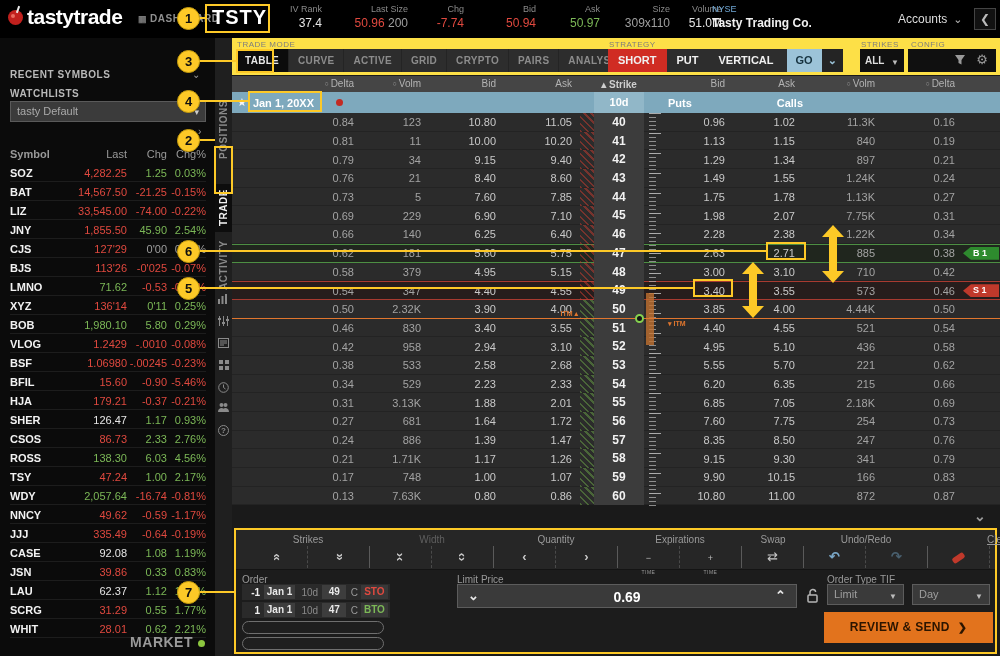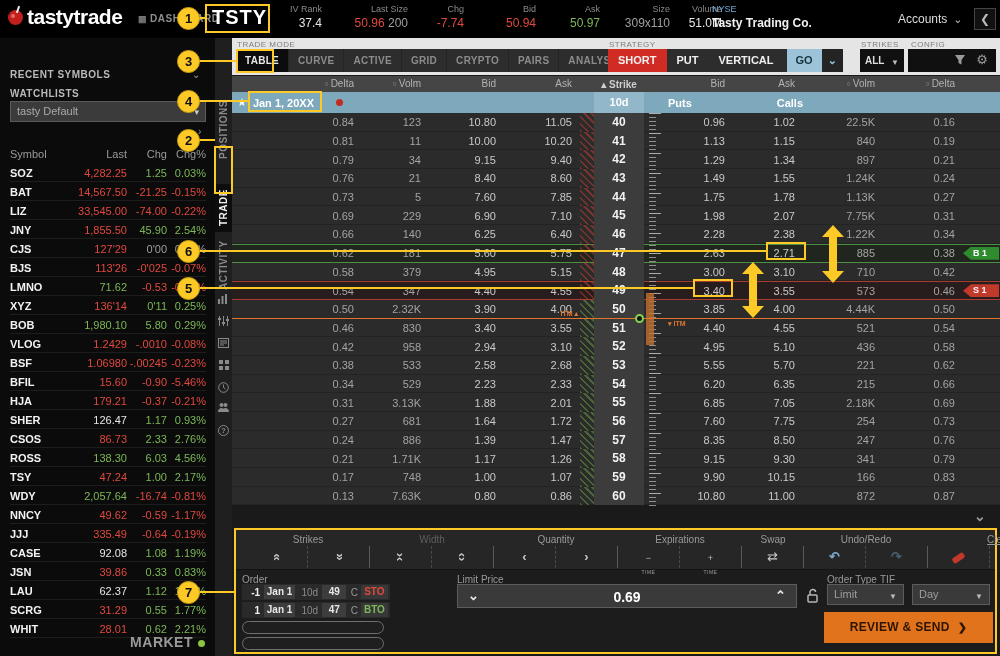--- a/index.html
+++ b/index.html
@@ -46,21 +46,21 @@
   
   #vtabs{position:absolute;left:215px;top:38px;width:17px;height:618px;background:#1f1f1f}
   .vtab{position:absolute;left:0;width:17px;color:#8a8a8a;font-size:10px;font-weight:bold;letter-spacing:.5px;
     writing-mode:vertical-rl;transform:rotate(180deg);text-align:center}
   .vtab.active{color:#f0f0f0;background:#0d0d0d}
   .vicon{position:absolute;left:2px;width:13px;text-align:center;color:#8a8a8a;font-size:10px}
   .helpc{display:inline-block;width:11px;height:11px;border:1px solid #8a8a8a;border-radius:50%;
     font-size:8px;line-height:9px;color:#8a8a8a;font-weight:bold}
   
   #main{position:absolute;left:232px;top:38px;width:768px;height:618px;background:#1a1a1a}
-  #modebar{position:absolute;left:0;top:0;width:768px;height:37px;background:#e5e5e5}
+  #modebar{position:absolute;left:0;top:0;width:768px;height:37px;background:#fde047}
   .tinylbl{position:absolute;font-size:8px;color:#7d7d7d;letter-spacing:.5px}
   #modetabs{position:absolute;left:4px;top:11px;display:flex;height:23px;background:#2d2d2d}
   .mtab{padding:0 9px;font-size:10px;font-weight:bold;color:#8c8c8c;line-height:23px;letter-spacing:.3px;border-right:1px solid #242424}
   .mtab.active{background:#0c0c0c;color:#e8e8e8}
   #strat{position:absolute;left:376px;top:11px;display:flex;height:23px;background:#2d2d2d}
   .sbtn{padding:0 10px;font-size:11px;font-weight:bold;line-height:23px;color:#f0f0f0}
   .sbtn.red{background:#d02c23}
   .gobtn{background:#9cc3d8;color:#16323f;padding:0 9px;font-size:11px;font-weight:bold;line-height:23px;margin-left:3px}
   .gochev{color:#9cc3d8;font-weight:bold;font-size:11px;line-height:23px;padding:0 6px;background:#242424}
   #strikesdd{position:absolute;left:628px;top:11px;width:44px;height:23px;background:#101010;color:#ddd;
@@ -212,21 +212,21 @@
     <div id="collapse">❮</div>
   </header>
 
   <aside id="sidebar">
     <div class="shead" style="top:31px">RECENT SYMBOLS</div>
     <div class="schev" style="left:192px;top:31px">⌄</div>
     <div class="shead" style="top:50px">WATCHLISTS</div>
     <div id="wl-select"><span>tasty Default</span><span class="dd">▾</span></div>
     <div class="schev" style="left:198px;top:88px">›</div>
     <div id="wl-cols">
-        <div class="wc0" style="color: rgb(154, 154, 154); font-weight: normal;">Symbol</div>
+        <div class="wc0" style="color: rgb(154, 154, 154); font-weight: bold;">Symbol</div>
         <div class="wc1" style="font-weight: normal;">Last</div>
         <div class="wc2" style="font-weight: normal;">Chg</div>
         <div class="wc3" style="font-weight: normal;">Chg%</div>
       </div>
     <div id="wl-rows">
         <div class="wrow">
           <div class="wc0">SOZ</div>
           <div class="wc1 cr_">4,282.25</div>
           <div class="wc2 cg_">1.25</div>
           <div class="wc3 cg_">0.03%</div>
@@ -479,21 +479,21 @@
         <div class="crow">
           <div class="c1 num dim">0.84</div>
           <div class="c2 num dim">123</div>
           <div class="c3 num">10.80</div>
           <div class="c4 num">11.05</div>
           <div class="hx hxr"></div>
           <div class="cs">40</div>
           <div class="cr"></div>
           <div class="p1 num">0.96</div>
           <div class="p2 num">1.02</div>
-          <div class="p3 num dim">22.5K</div>
+          <div class="p3 num dim">11.3K</div>
           <div class="p4 num dim">0.16</div>
           <div class="cbdg"></div>
         </div>
         <div class="crow">
           <div class="c1 num dim">0.81</div>
           <div class="c2 num dim">11</div>
           <div class="c3 num">10.00</div>
           <div class="c4 num">10.20</div>
           <div class="hx hxr"></div>
           <div class="cs">41</div>

